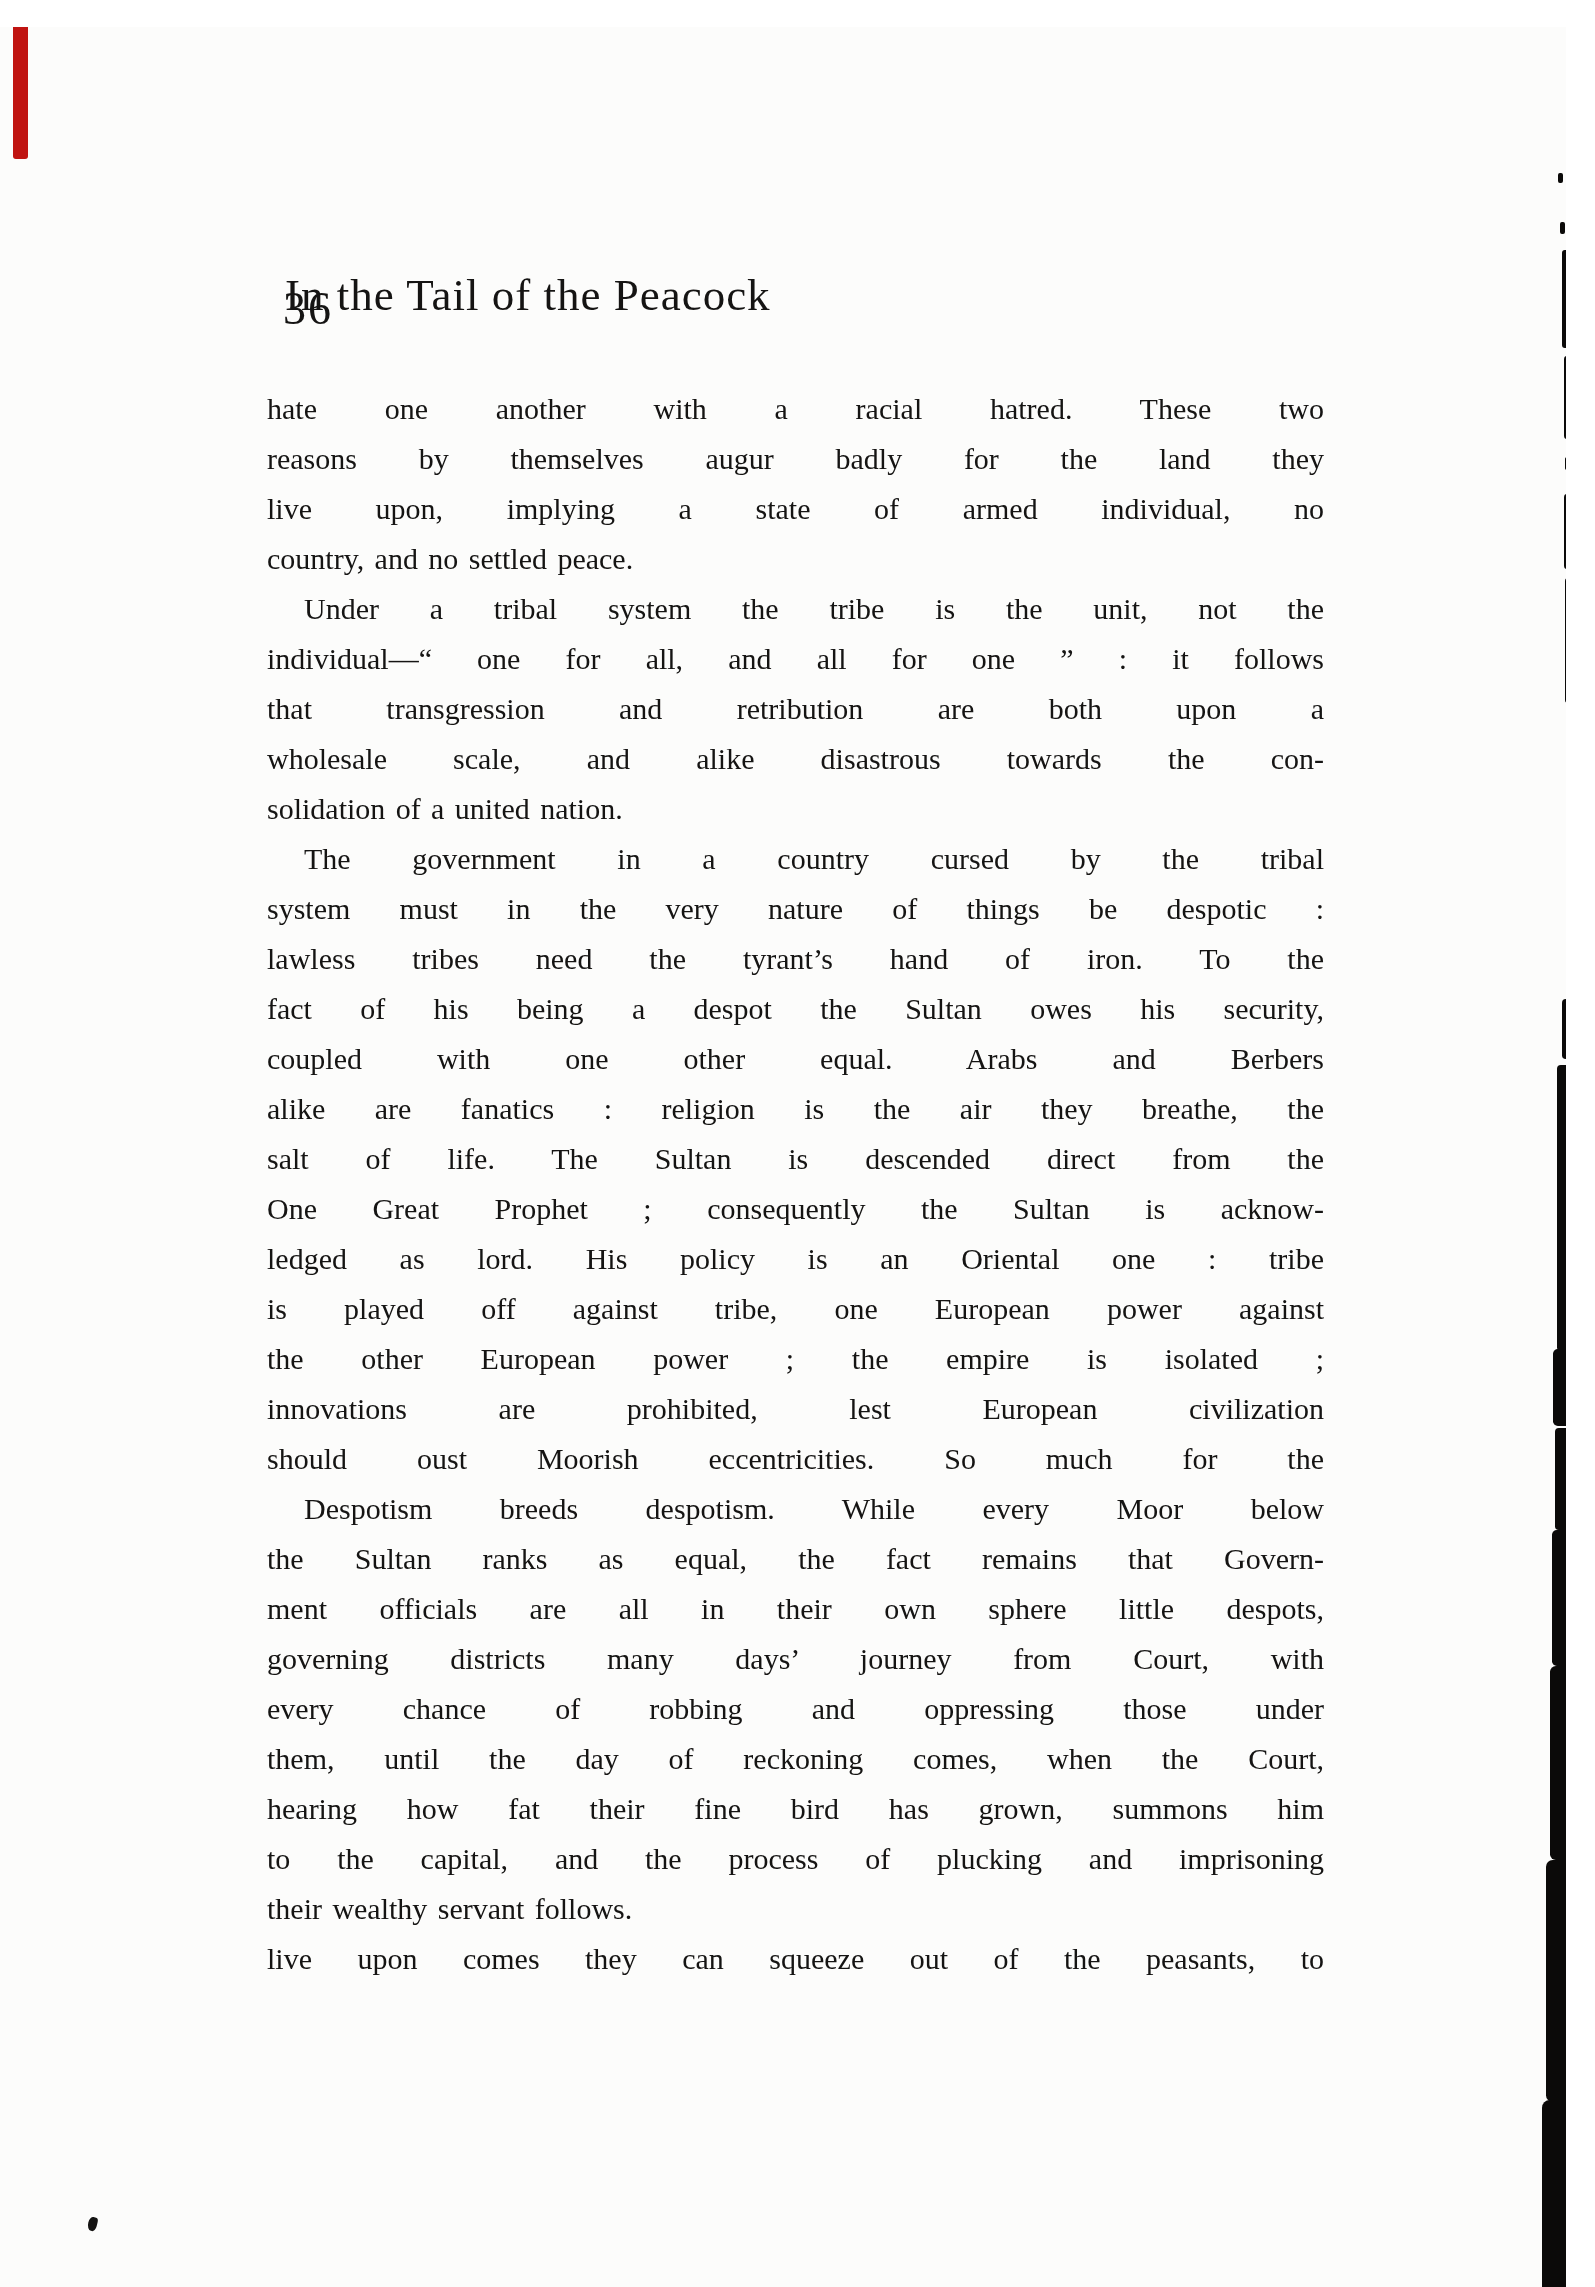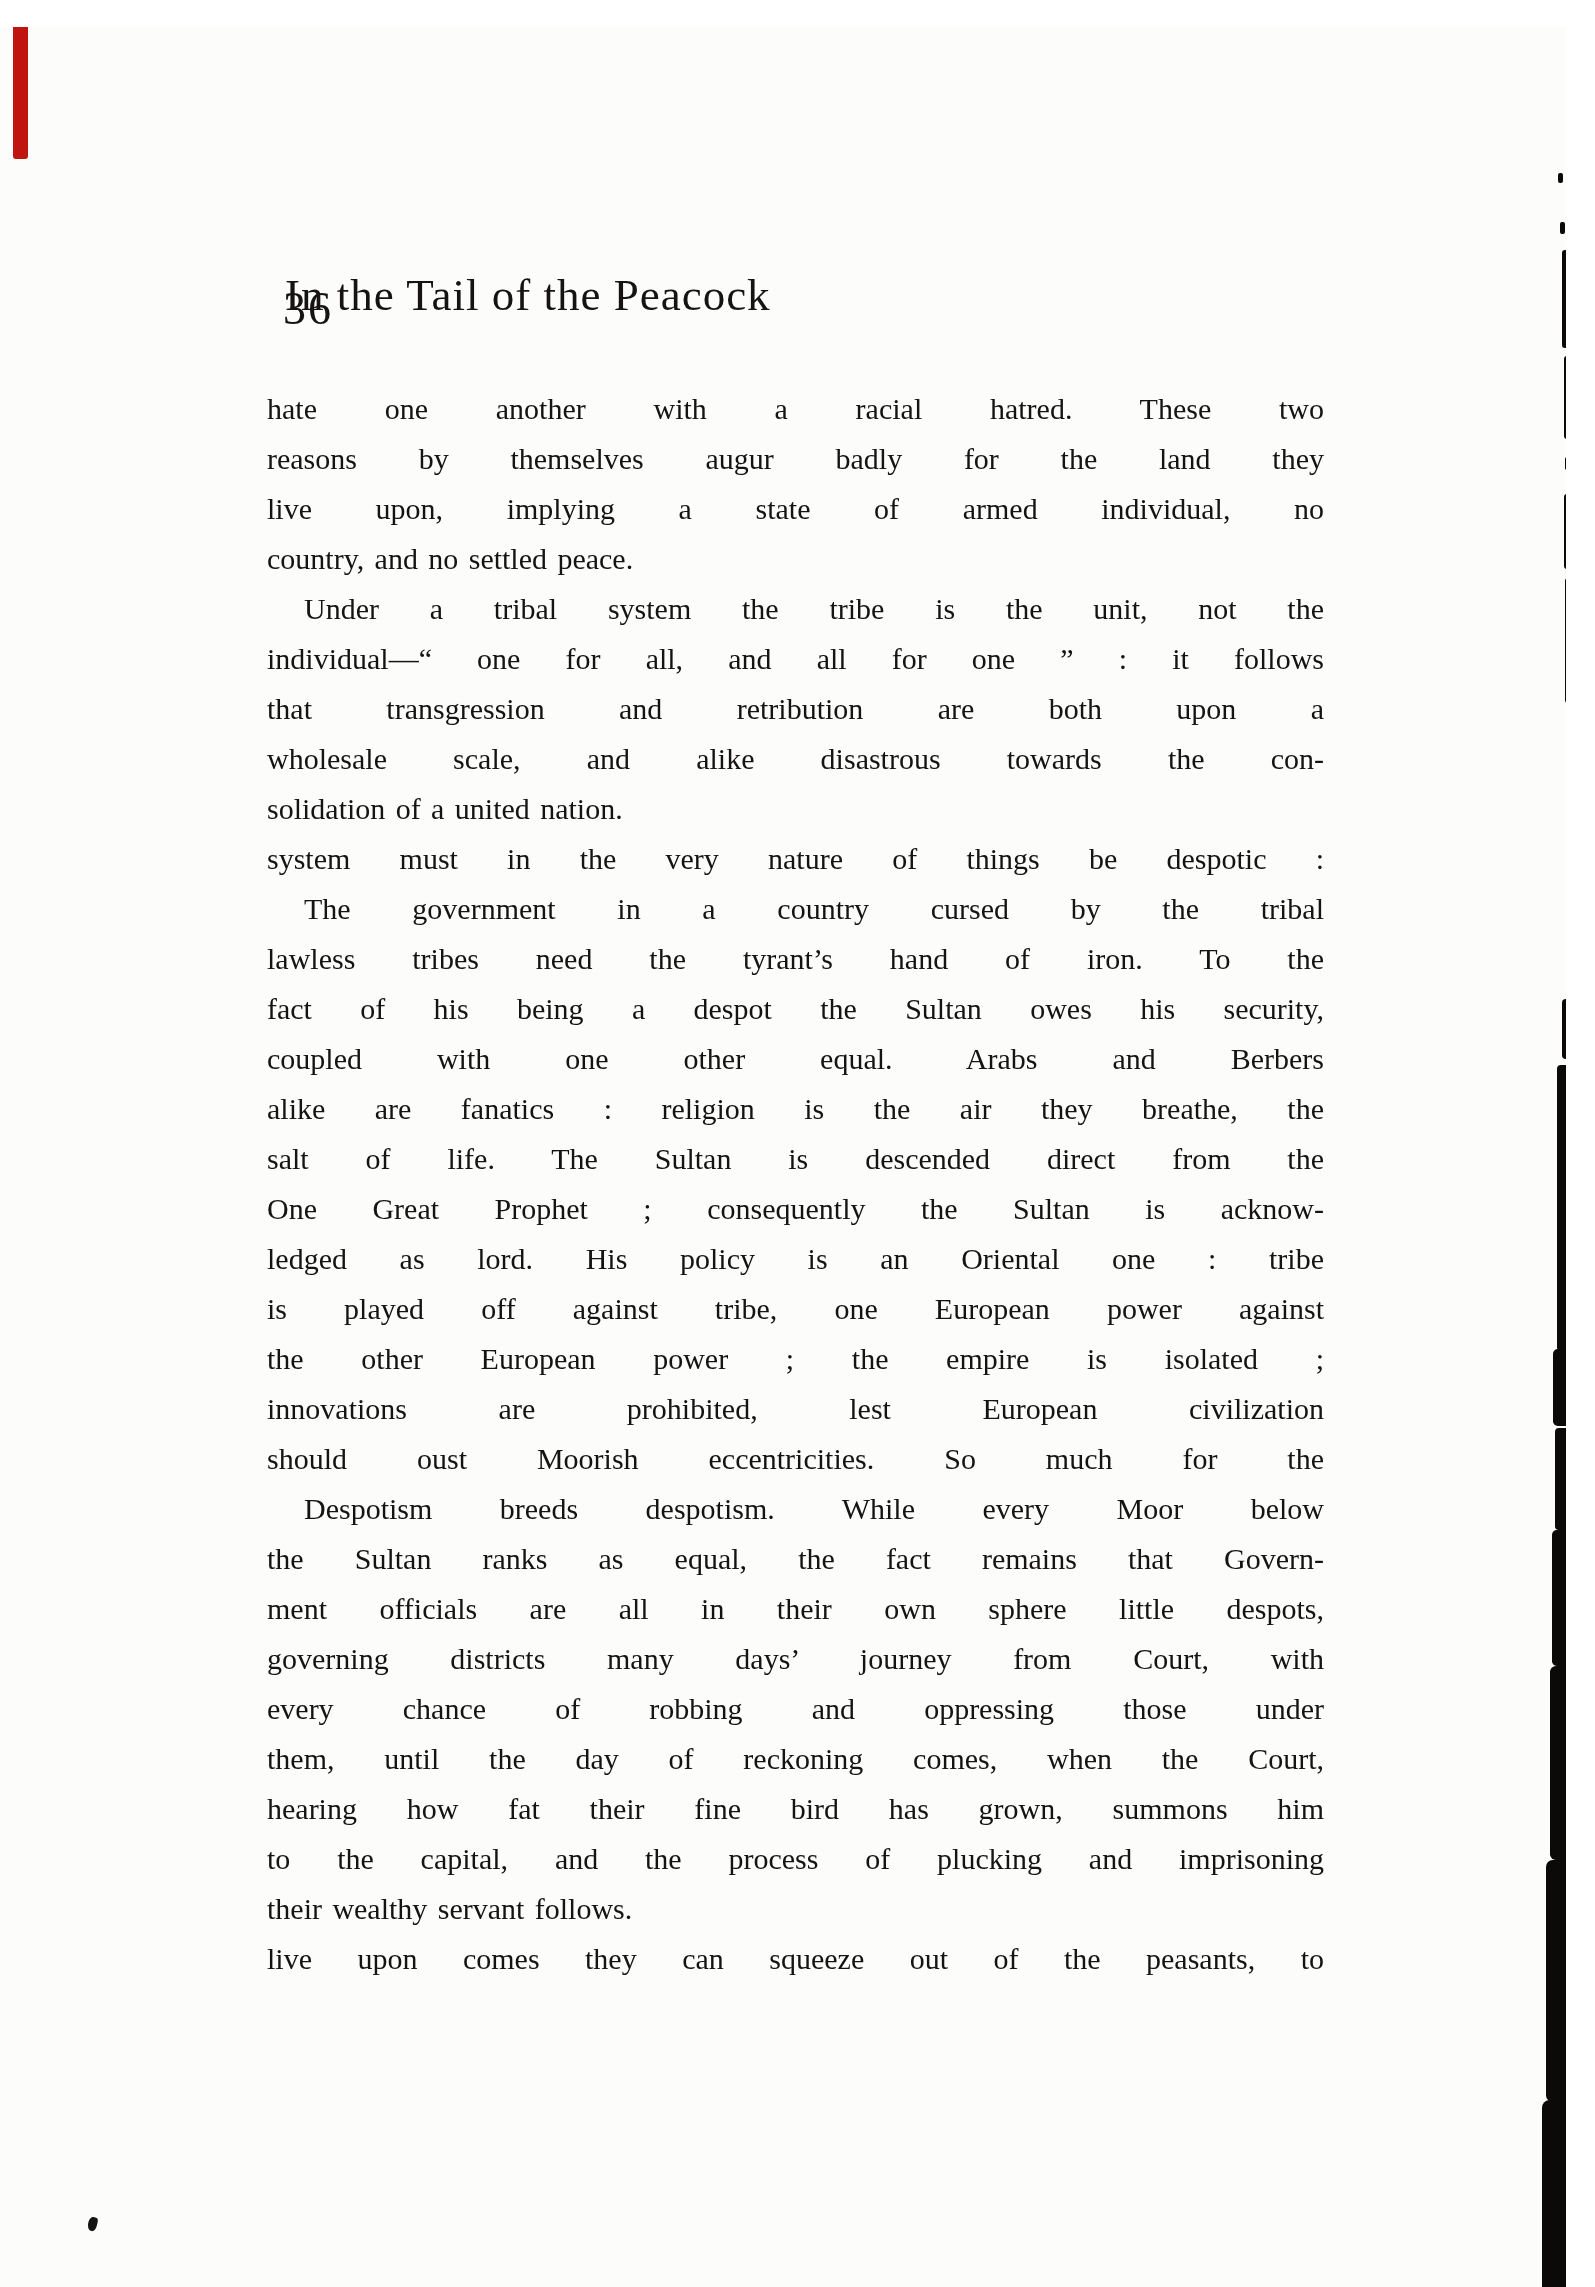--- a/index.html
+++ b/index.html
@@ -70,22 +70,22 @@
         <div class="line last">country, and no settled peace.</div>
       </div>
       <div class="paragraph">
         <div class="line indent">Under a tribal system the tribe is the unit, not the</div>
         <div class="line">individual—“ one for all, and all for one ” : it follows</div>
         <div class="line">that transgression and retribution are both upon a</div>
         <div class="line">wholesale scale, and alike disastrous towards the con-</div>
         <div class="line last">solidation of a united nation.</div>
       </div>
       <div class="paragraph">
+        <div class="line indent">The government in a country cursed by the tribal</div>
         <div class="line">system must in the very nature of things be despotic :</div>
-        <div class="line indent">The government in a country cursed by the tribal</div>
         <div class="line">lawless tribes need the tyrant’s hand of iron.  To the</div>
         <div class="line">fact of his being a despot the Sultan owes his security,</div>
         <div class="line">coupled with one other equal.  Arabs and Berbers</div>
         <div class="line">alike are fanatics : religion is the air they breathe, the</div>
         <div class="line">salt of life.  The Sultan is descended direct from the</div>
         <div class="line">One Great Prophet ; consequently the Sultan is acknow-</div>
         <div class="line">ledged as lord.  His policy is an Oriental one : tribe</div>
         <div class="line">is played off against tribe, one European power against</div>
         <div class="line">the other European power ; the empire is isolated ;</div>
         <div class="line">innovations are prohibited, lest European civilization</div>

